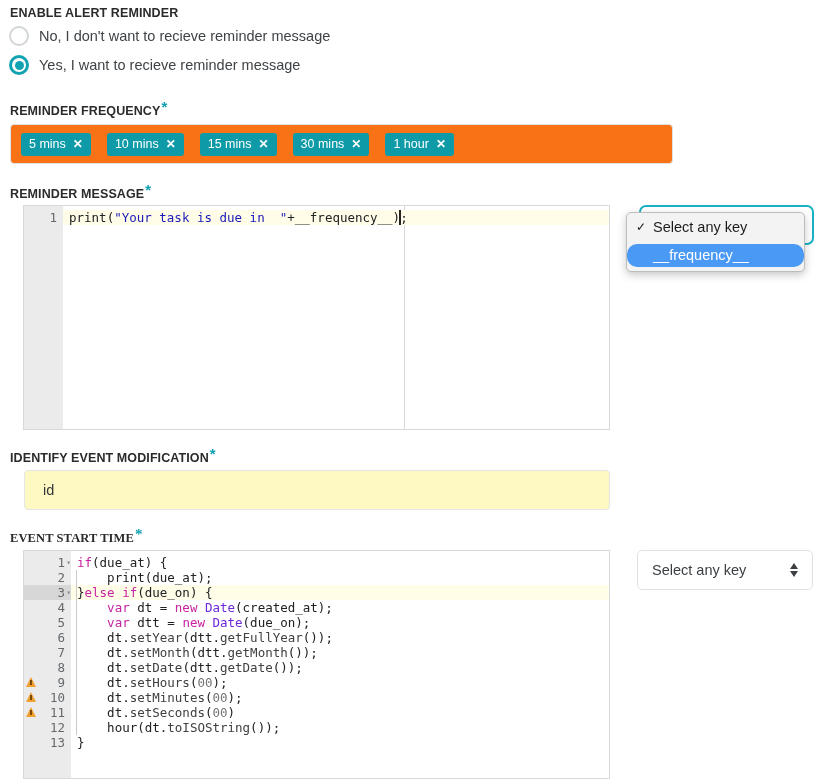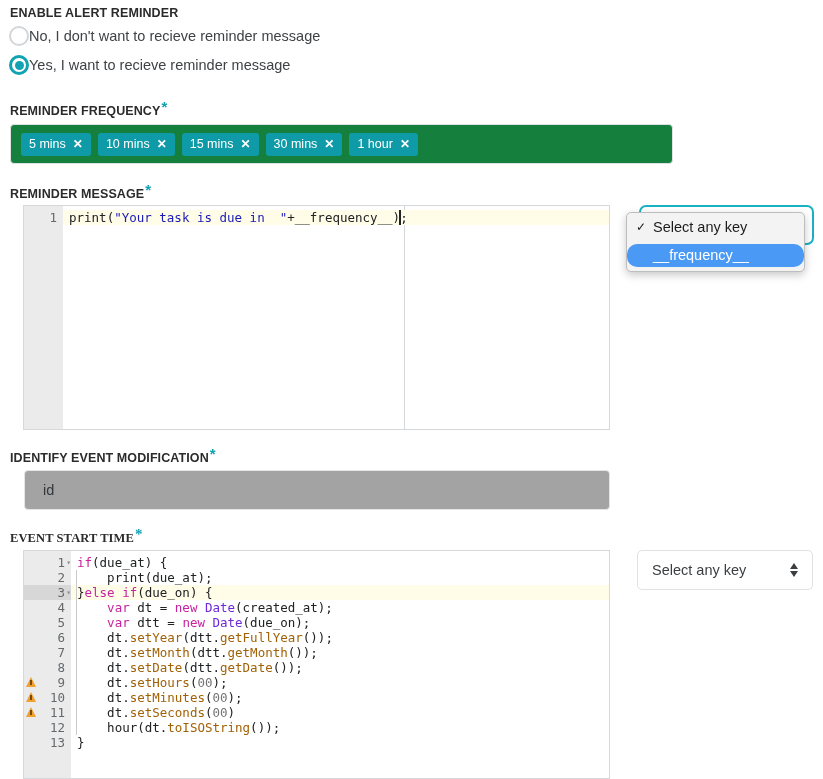--- a/index.html
+++ b/index.html
@@ -28,21 +28,21 @@
     position: relative;
     top: -3px;
     left: 1px;
   }
 
   
   .radio-row {
     position: absolute;
     display: flex;
     align-items: center;
-    gap: 0;
+    gap: 10px;
     cursor: pointer;
   }
   .radio-outer {
     width: 20px; height: 20px;
     border-radius: 50%;
     border: 2px solid #d2d6d8;
     background: #fff;
     flex: 0 0 auto;
     display: flex;
     align-items: center;
@@ -60,25 +60,25 @@
   .radio-text {
     font-size: 14.5px;
     color: #3f4346;
   }
 
   
   .tagbox {
     position: absolute;
     border: 1px solid #dfe2e4;
     border-radius: 4px;
-    background: #15803d;
+    background: #f97316;
     display: flex;
     align-items: center;
     padding: 0 10px;
-    gap: 7px;
+    gap: 16px;
   }
   .tag {
     background: #0e9aa7;
     color: #fff;
     border-radius: 3px;
     font-size: 12.5px;
     padding: 4px 8px 5px 8px;
     display: flex;
     align-items: center;
     gap: 7px;
@@ -89,21 +89,21 @@
     font-weight: bold;
     line-height: 1;
     cursor: pointer;
   }
 
   
   .text-input {
     position: absolute;
     border: 1px solid #e3e6e8;
     border-radius: 4px;
-    background: #a3a3a3;
+    background: #fef9c3;
     font-family: "Liberation Sans", sans-serif;
     font-size: 14.5px;
     color: #34383b;
     padding: 0 18px;
     outline: none;
   }
 
   
   .editor {
     position: absolute;
@@ -181,21 +181,21 @@
     background: #d6d9db;
   }
   .cursor {
     position: absolute;
     width: 1.6px;
     background: #222;
   }
   
   .t-str  { color: #1a1ab8; }
   .t-kw   { color: #c723a0; }
-  .t-fn   { color: #a16207; }
+  .t-fn   { color: #404040; }
   .t-type { color: #6d28d9; }
   .t-num  { color: #737373; }
 
   
   .select {
     position: absolute;
     border: 1px solid #dfe2e4;
     border-radius: 5px;
     background: #fff;
     display: flex;

